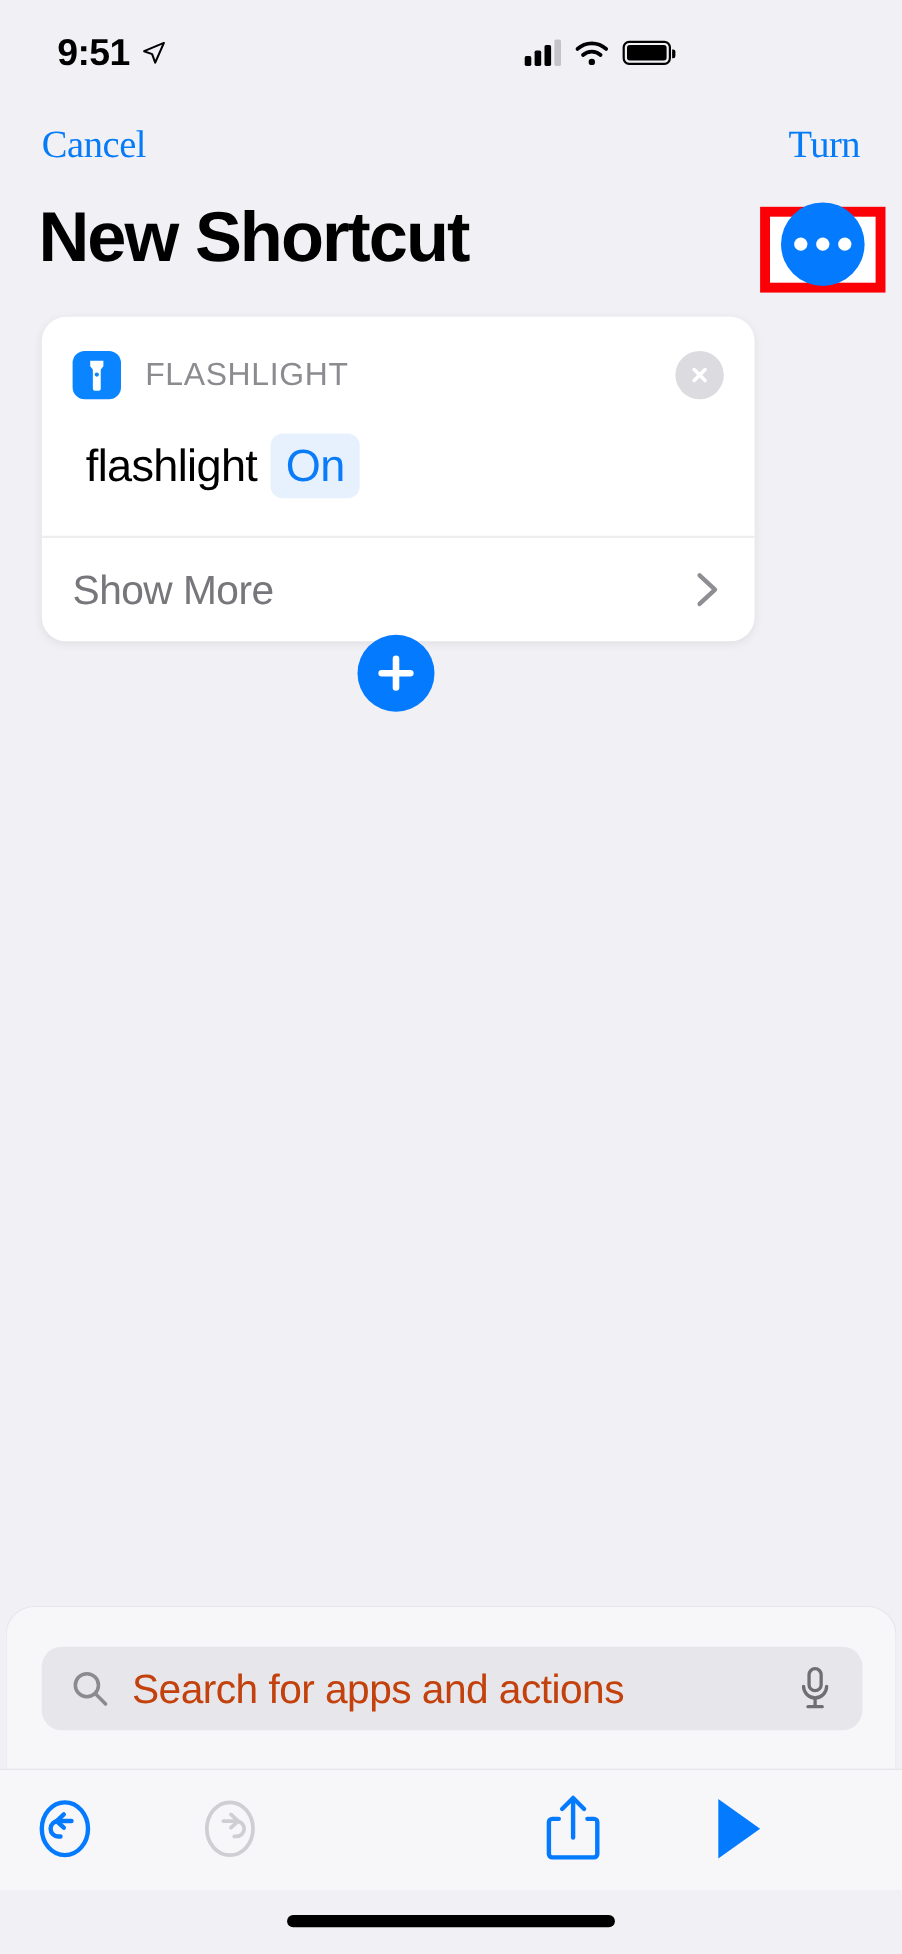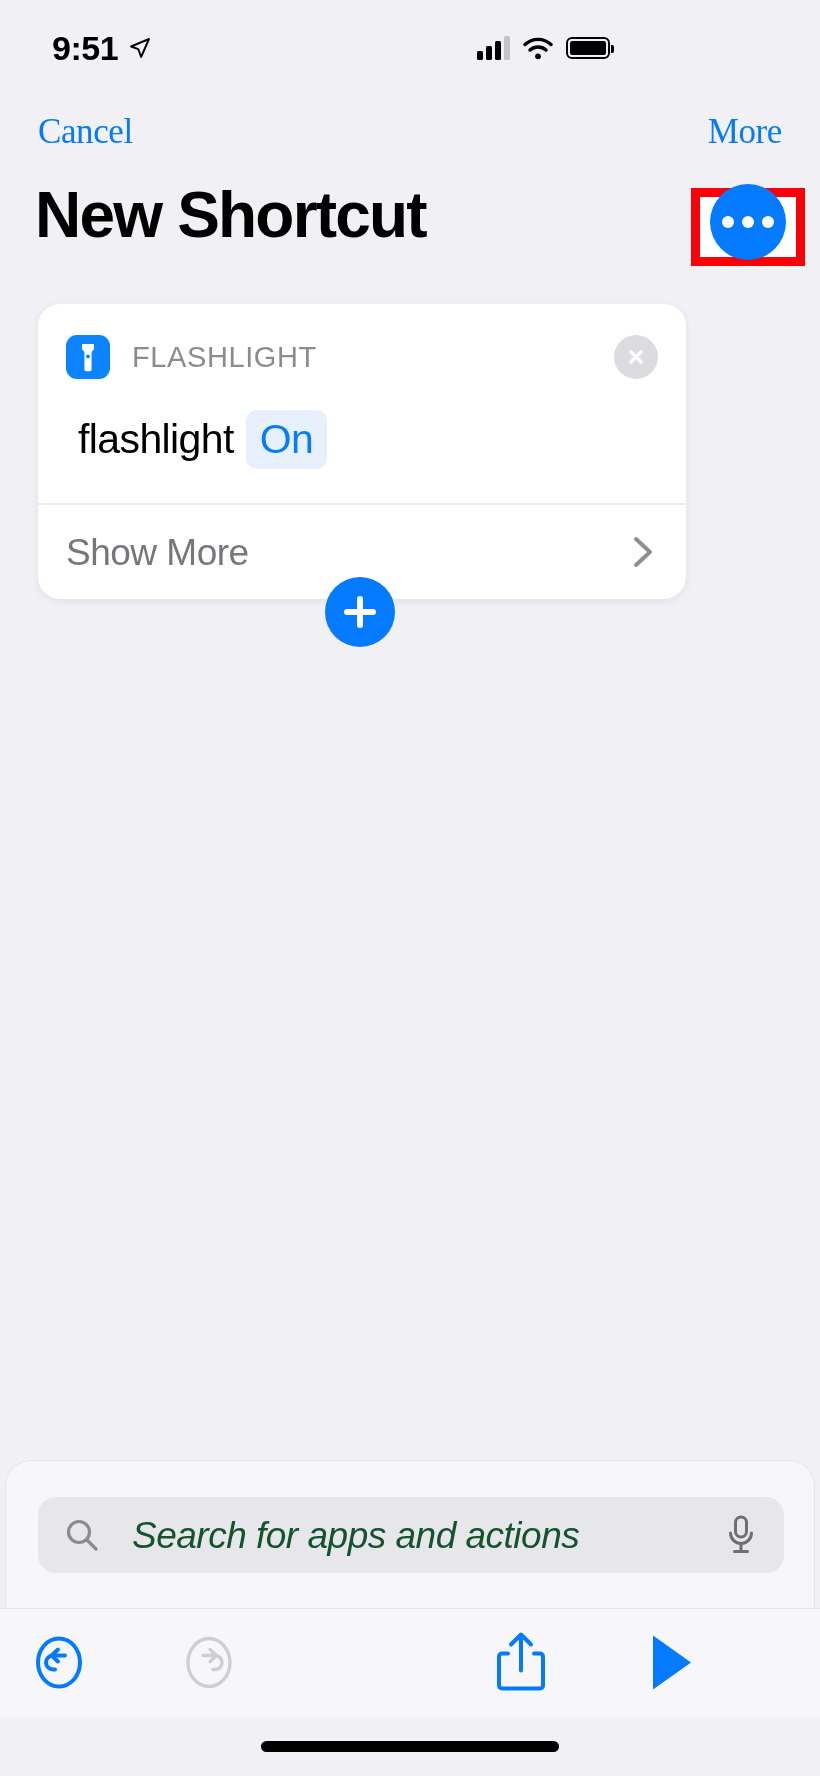--- a/index.html
+++ b/index.html
@@ -78,21 +78,21 @@
     background:#047AFF;
     display:flex; align-items:center; justify-content:center; gap:8px;
     z-index:5; cursor:pointer; border:none;
   }
   .more-btn i {
     width:12px; height:12px; border-radius:50%; background:#fff; display:block;
   }
 
   
   .card {
-    position:absolute; left:38px; top:304px;
+    position:absolute; left:38px; top:288px;
     width:648px; border-radius:22px; background:#FFFFFF;
     box-shadow:0 2px 9px rgba(0,0,0,0.07);
     overflow:hidden;
   }
   .card-head {
     position:relative; height:106px;
     display:flex; align-items:center; padding:0 28px;
   }
   .fl-icon {
     width:44px; height:44px; border-radius:11px; background:#0A84FF;
@@ -160,22 +160,22 @@
     border-bottom:none;
   }
   .search-field {
     position:absolute; left:32px; top:36px;
     width:746px; height:76px;
     background:#E7E7EB; border-radius:18px;
     display:flex; align-items:center; padding:0 26px;
   }
   .search-ic { flex:0 0 auto; display:block; }
   .search-ph {
-    flex:1; margin-left:32px;
-    font-size:37px; color:#14532d; letter-spacing:-0.5px; line-height:1;font-style:italic;
+    flex:1; margin-left:20px;
+    font-size:37px; color:#c2410c; letter-spacing:-0.5px; line-height:1;
   }
   .mic-ic { flex:0 0 auto; display:block; }
 
   
   .toolbar {
     position:absolute; left:0; top:1608px; width:820px; height:110px;
     border-top:1.5px solid #E4E4E8;
     background:#F7F7FA;
     display:flex; align-items:center;
   }
@@ -217,21 +217,21 @@
       <circle cx="15" cy="19.3" r="2.9" fill="#000"></circle>
     </svg>
     <span class="battery">
         <i style="width:100%"></i>
       </span>
   </div>
 </div>
 
 <div class="nav-row">
   <button class="nav-btn">Cancel</button>
-  <button class="nav-btn">More</button>
+  <button class="nav-btn">Turn</button>
 </div>
 
 <div class="title-row">
   <div class="page-title">New Shortcut</div>
 </div>
 
 <div class="annot-box"></div>
 <button class="more-btn">
   <i></i>
   <i></i>

